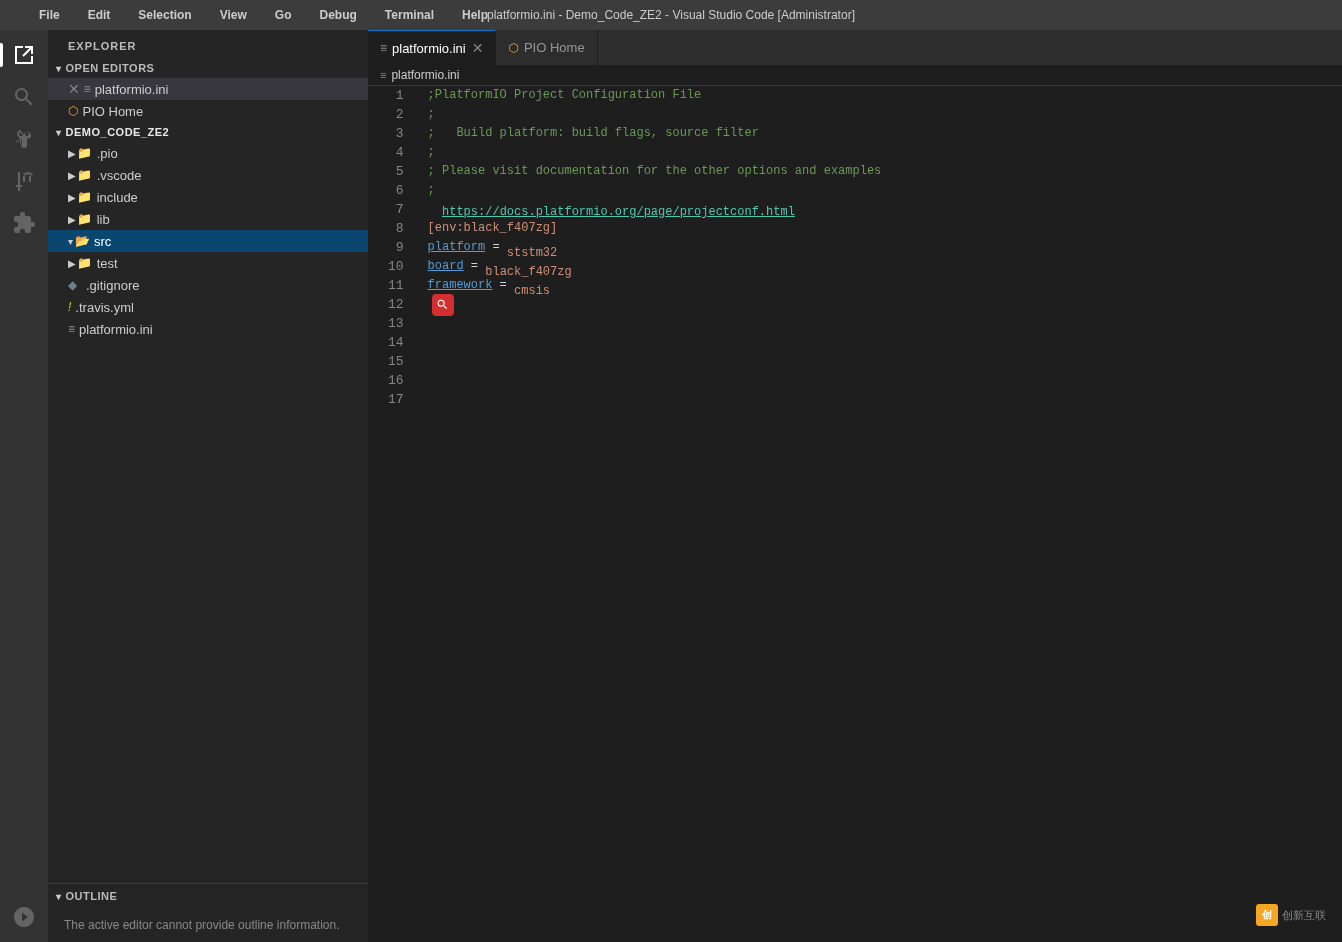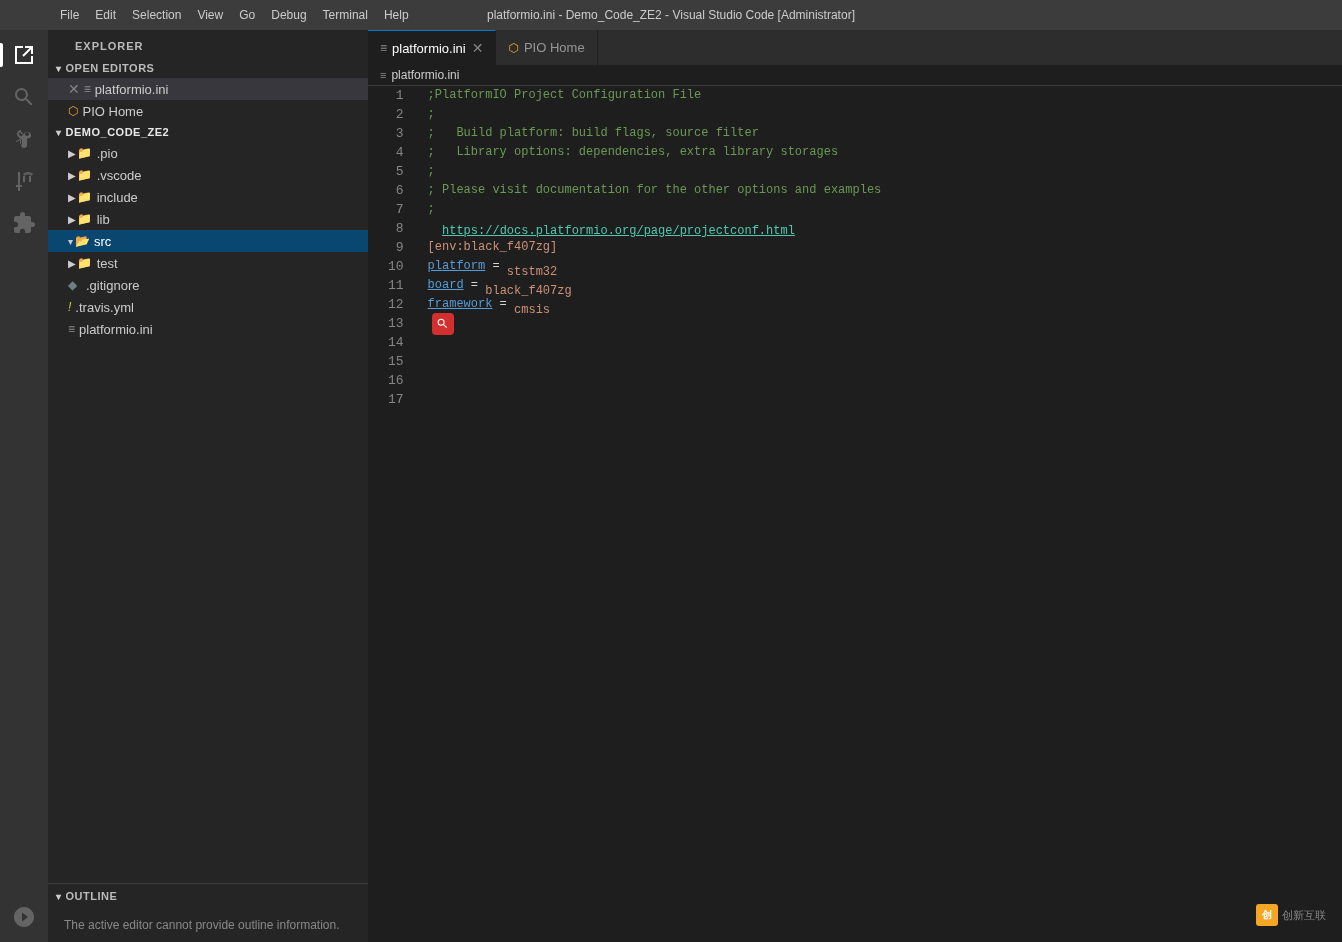--- a/index.html
+++ b/index.html
@@ -21,23 +21,24 @@
       display: flex;
       align-items: center;
       justify-content: center;
       font-size: 12px;
       color: #cccccc;
       flex-shrink: 0;
       position: relative;
     }
     .titlebar-menu {
       position: absolute;
-      left: 52px;
-      display: flex;
-      gap: 0;
+      left: 31px;
+      display: flex;
+      gap: 12px;
+      font-weight: bold;
     }
     .titlebar-menu span {
       padding: 0 8px;
       font-size: 12px;
       cursor: pointer;
       line-height: 30px;
     }
 
     
     .main-container {
@@ -87,21 +88,21 @@
     
     .sidebar {
       width: 320px;
       background: #252526;
       display: flex;
       flex-direction: column;
       flex-shrink: 0;
       overflow: hidden;
     }
     .sidebar-header {
-      padding: 10px 12px 6px 27px;
+      padding: 10px 12px 6px 20px;
       font-size: 11px;
       font-weight: 700;
       text-transform: uppercase;
       letter-spacing: 1px;
       color: #bbbbbb;
       flex-shrink: 0;
     }
 
     .sidebar-section {
       flex: 1;
@@ -507,23 +508,20 @@
 
         <div class="code-line">
           <span class="c-comment">;</span>
         </div>
 
         <div class="code-line">
           <span class="c-comment">;   Build platform: build flags, source filter</span>
         </div>
 
 
-        <div class="code-line">
-          <span class="c-comment">;   Library options: dependencies, extra library storages</span>
-        </div>
 
 
         <div class="code-line">
           <span class="c-comment">;</span>
         </div>
 
         <div class="code-line">
           <span class="c-comment">; Please visit documentation for the other options and examples</span>
         </div>
 

